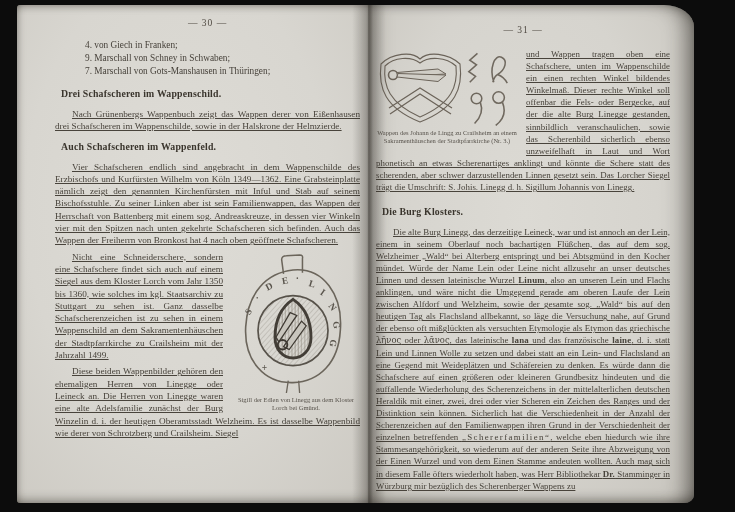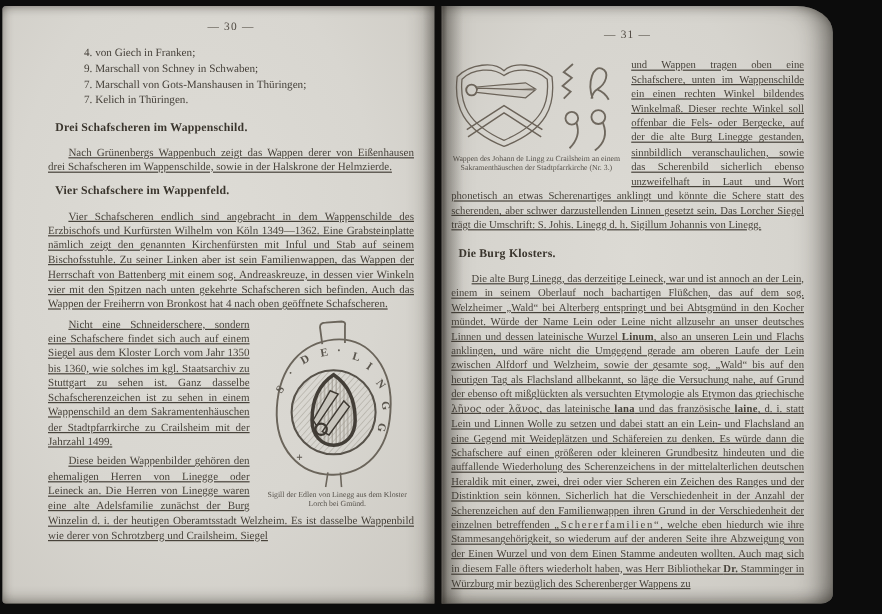--- a/index.html
+++ b/index.html
@@ -8,21 +8,21 @@
     font-family:"Liberation Serif","DejaVu Serif",serif;
     background:#0c0c0c;
   }
   .scan { position:relative; width:735px; height:512px; background:#0c0c0c; overflow:hidden; }
 
   .page {
     position:absolute; top:5px; height:498px; box-sizing:border-box;
     color:#46413a;
   }
   .page-left {
-    left:2px; width:360px;
+    left:17px; width:360px;
     padding:13px 17px 0 38px;
     background:radial-gradient(ellipse at 45% 40%, #dedcd6 0%, #d8d6d0 55%, #cbc8c1 100%);
     border-radius:3px 0 0 3px;
     box-shadow:inset -14px 0 18px -10px rgba(40,35,28,.45), inset 5px 0 9px -5px rgba(40,35,28,.4), inset 0 -9px 12px -8px rgba(30,26,20,.45), inset 0 6px 8px -6px rgba(30,26,20,.4);
   }
   .page-right {
     left:368px; width:326px;
     padding:20px 24px 0 8px;
     background:radial-gradient(ellipse at 48% 42%, #dcdad4 0%, #d6d4ce 55%, #c7c4bd 100%);
     border-radius:0 30px 10px 0 / 0 22px 8px 0;
@@ -73,27 +73,26 @@
 
 <div class="scan">
 
   <div class="page page-left">
     <div class="pagenum">—  30  —</div>
 
     <div class="list">
       <div class="list-item">4. von Giech in Franken;</div>
       <div class="list-item">9. Marschall von Schney in Schwaben;</div>
       <div class="list-item">7. Marschall von Gots-Manshausen in Thüringen;</div>
-      <div class="list-item">7. Kelich in Thüringen.</div>
     </div>
 
     <div class="heading">Drei Schafscheren im Wappenschild.</div>
     <p class="body indent">Nach Grünenbergs Wappenbuch zeigt das Wappen derer von Eißenhausen drei Schafscheren im Wappenschilde, sowie in der Halskrone der Helmzierde.</p>
 
-    <div class="heading">Vier Schafschere im Wappenfeld.</div>
+    <div class="heading">Auch Schafscheren im Wappenfeld.</div>
     <p class="body indent">Vier Schafscheren endlich sind angebracht in dem Wappenschilde des Erzbischofs und Kurfürsten Wilhelm von Köln 1349—1362. Eine Grabsteinplatte nämlich zeigt den genannten Kirchenfürsten mit Inful und Stab auf seinem Bischofsstuhle. Zu seiner Linken aber ist sein Familienwappen, das Wappen der Herrschaft von Battenberg mit einem sog. Andreaskreuze, in dessen vier Winkeln vier mit den Spitzen nach unten gekehrte Schafscheren sich befinden. Auch das Wappen der Freiherrn von Bronkost hat 4 nach oben geöffnete Schafscheren.</p>
 
 
     <div class="wrap-section">
       <div class="figure-right">
         <svg viewBox="0 0 120 148" width="122" height="140">
           <defs>
             <pattern id="hatchD" width="4" height="4" patternUnits="userSpaceOnUse" patternTransform="rotate(42)">
               <line x1="0" y1="0" x2="0" y2="4" stroke="#aaa69d" stroke-width="1"></line>
             </pattern>

